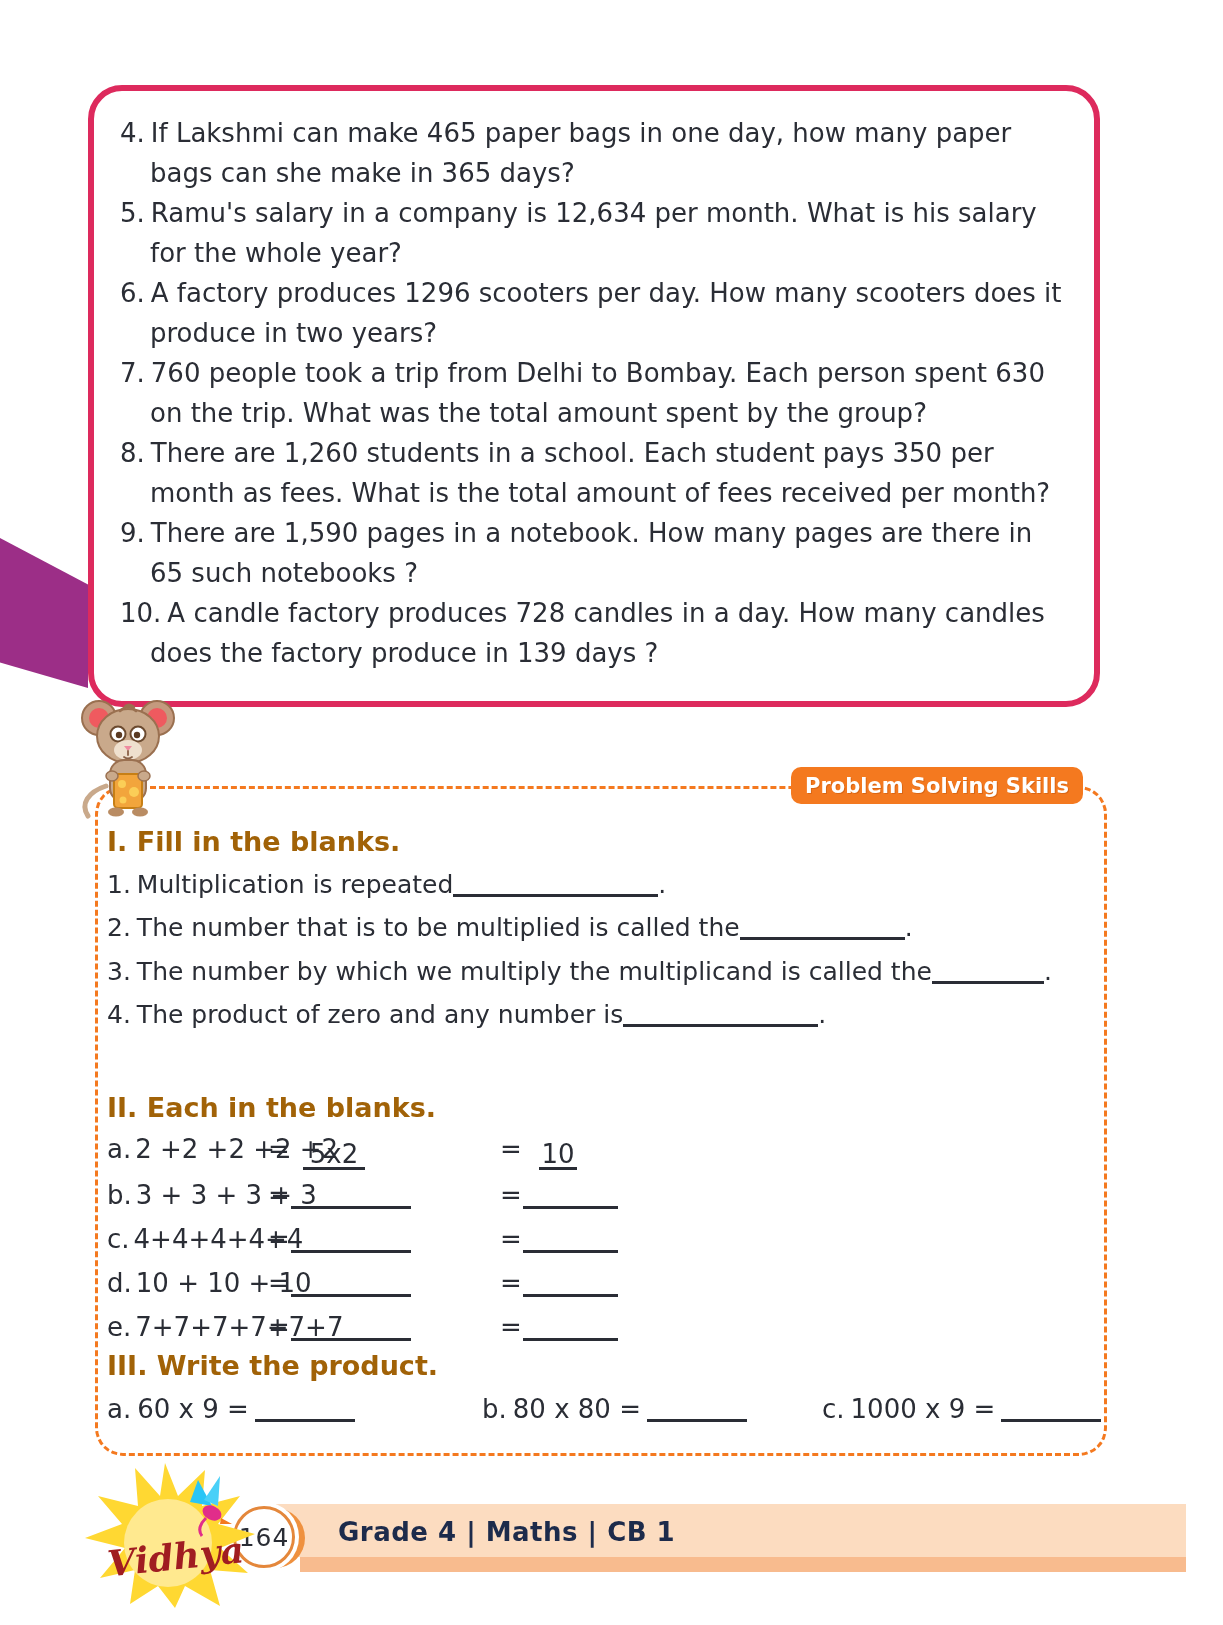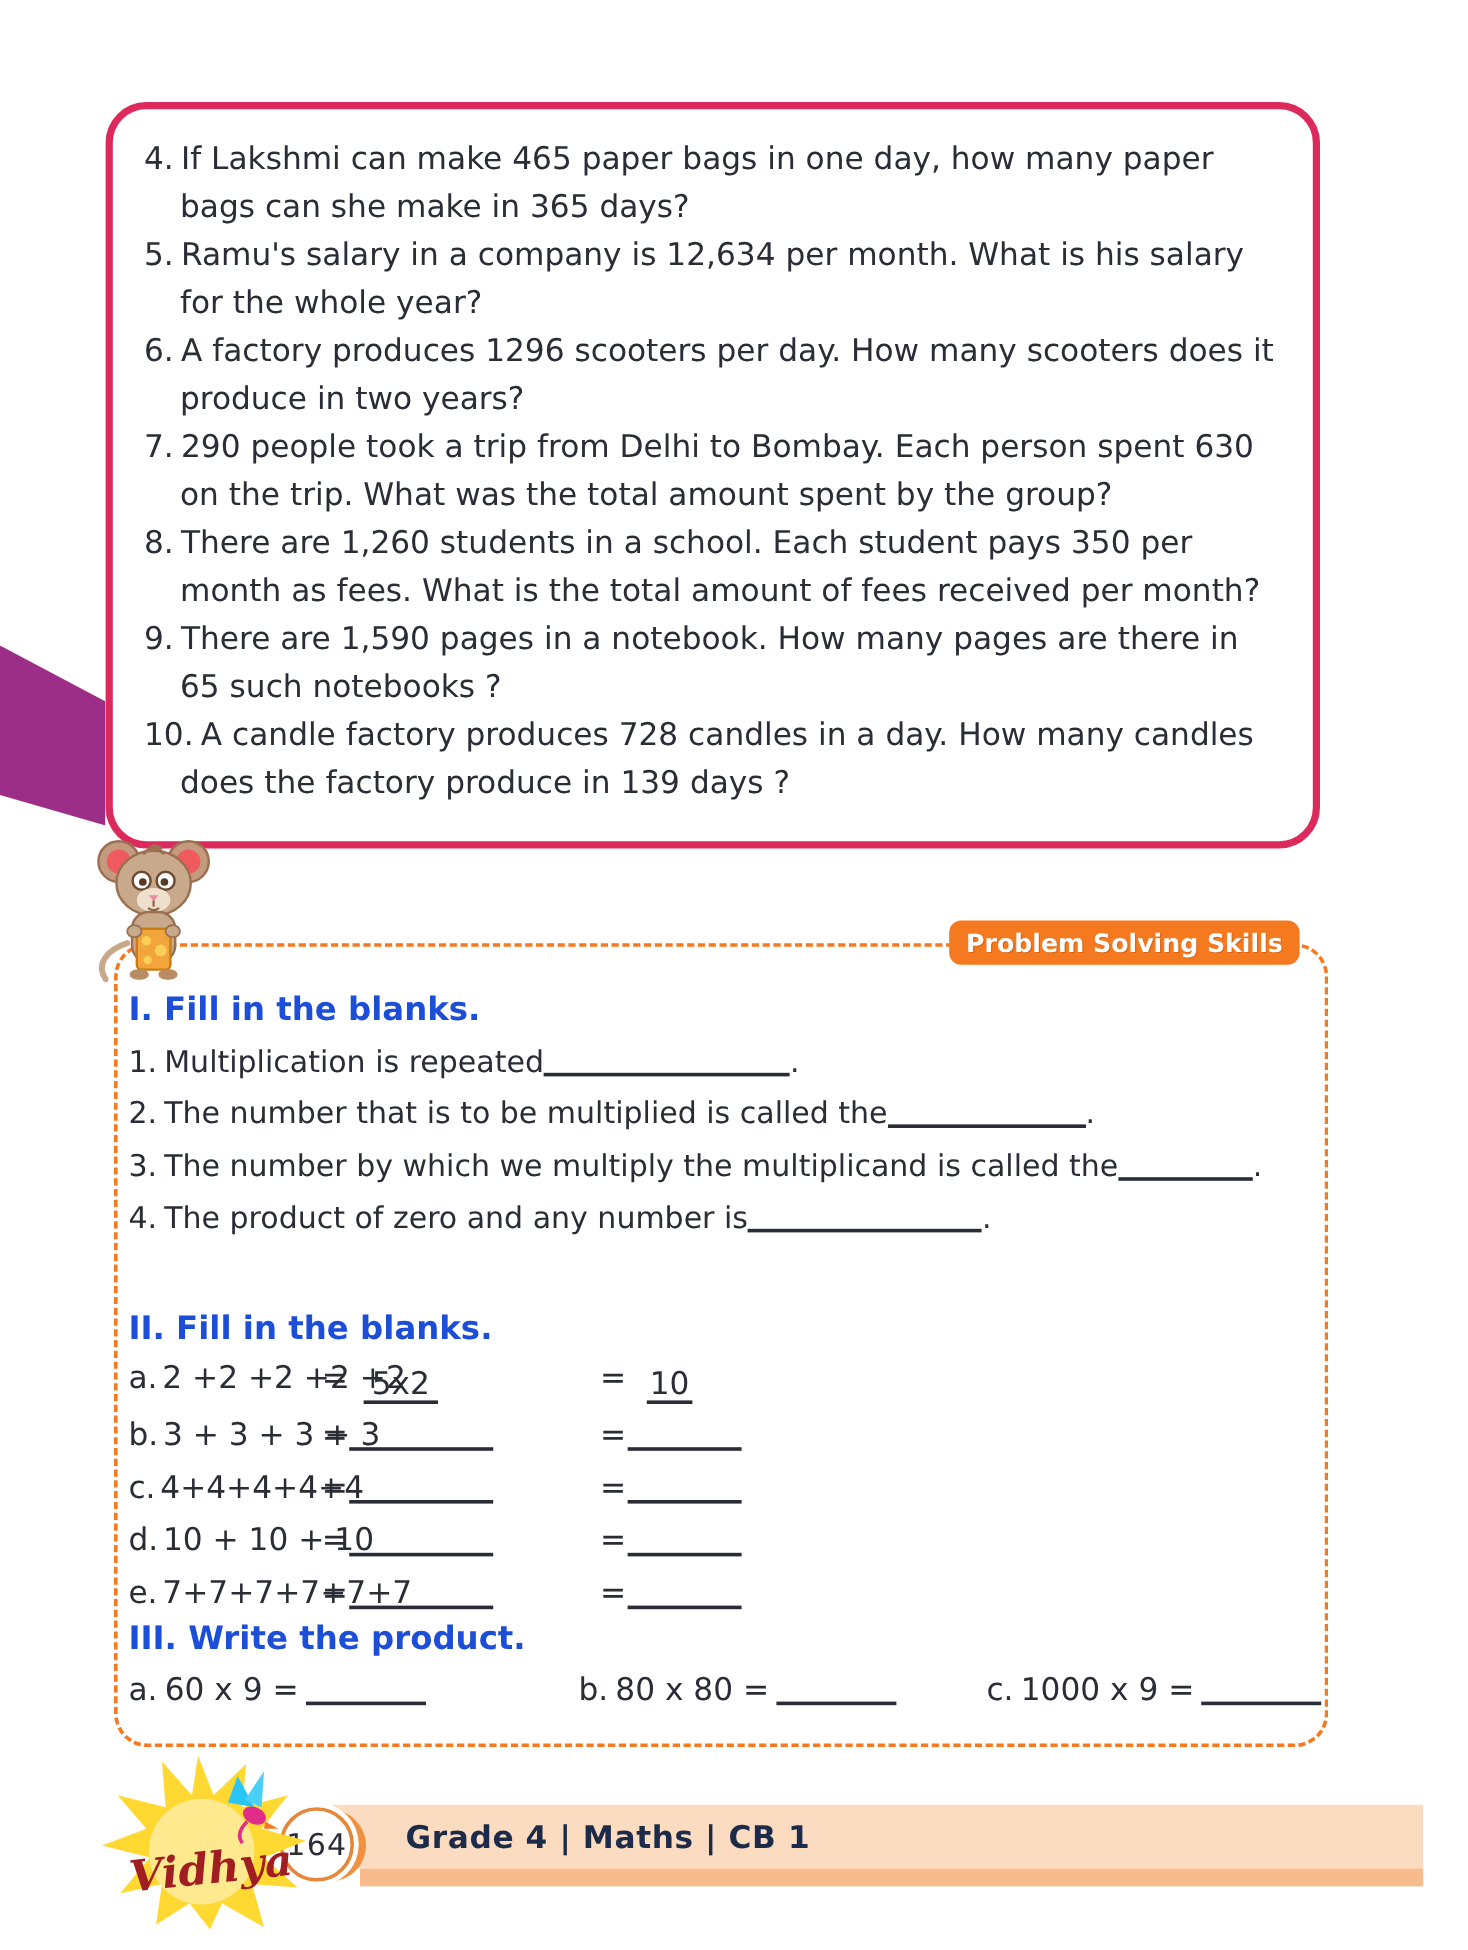--- a/index.html
+++ b/index.html
@@ -31,21 +31,21 @@
   }
   .banner span{color:#ffffff;font-size:31px;font-weight:bold;letter-spacing:1px;
     text-shadow:1px 2px 0 rgba(170,70,0,.35);}
   .badge{
     position:absolute;right:140px;top:767px;height:37px;background:#f4791f;
     border-radius:10px;display:flex;align-items:center;padding:0 14px;z-index:3;
   }
   .badge span{color:#ffffff;font-size:21px;font-weight:bold;text-shadow:1px 1px 0 rgba(170,70,0,.35);}
   .mascot{position:absolute;left:78px;top:694px;z-index:4;}
   
-  .sec-h{position:absolute;left:107px;color:#1d4ed8;font-size:27px;font-weight:bold;}
+  .sec-h{position:absolute;left:107px;color:#a16207;font-size:27px;font-weight:bold;}
   .fitem{position:absolute;left:107px;font-size:25px;white-space:nowrap;}
   .fitem .blank{display:inline-block;border-bottom:3px solid #2a2d35;height:24px;vertical-align:-4px;}
   .fitem .num{margin-right:6px;}
   
   .eqrow{position:absolute;left:107px;height:40px;font-size:26px;white-space:nowrap;}
   .eqrow .c1{display:inline-block;width:160px;}
   .eqrow .s{display:inline-block;width:24px;text-align:center;}
   .eqrow .a1{display:inline-block;width:208px;}
   .eqrow .a2{display:inline-block;width:120px;}
   .eqrow .ans{display:inline-block;border-bottom:3px solid #2a2d35;height:28px;vertical-align:-5px;
@@ -74,21 +74,21 @@
 <body>
 
 <div class="page">
 
   <div class="bookmark"></div>
 
   <div class="wp-box">
     <div class="q"><span class="qnum">4.</span><span>If Lakshmi can make 465 paper bags in one day, how many paper bags can she make in 365 days?</span></div>
     <div class="q"><span class="qnum">5.</span><span>Ramu's salary in a company is 12,634 per month. What is his salary for the whole year?</span></div>
     <div class="q"><span class="qnum">6.</span><span>A factory produces 1296 scooters per day. How many scooters does it produce in two years?</span></div>
-    <div class="q"><span class="qnum">7.</span><span>290 people took a trip from Delhi to Bombay. Each person spent 630 on the trip. What was the total amount spent by the group?</span></div>
+    <div class="q"><span class="qnum">7.</span><span>760 people took a trip from Delhi to Bombay. Each person spent 630 on the trip. What was the total amount spent by the group?</span></div>
     <div class="q"><span class="qnum">8.</span><span>There are 1,260 students in a school. Each student pays 350 per month as fees. What is the total amount of fees received per month?</span></div>
     <div class="q"><span class="qnum">9.</span><span>There are 1,590 pages in a notebook. How many pages are there in 65 such notebooks ?</span></div>
     <div class="q"><span class="qnum">10.</span><span>A candle factory produces 728 candles in a day. How many candles does the factory produce in 139 days ?</span></div>
   </div>
 
   <div class="dash-box"></div>
 
   <div class="badge">
     <span>Problem Solving Skills</span>
   </div>
@@ -119,21 +119,21 @@
     <ellipse cx="62" cy="118" rx="8" ry="4.5" fill="#b98c63"></ellipse>
   </svg>
 
   <div class="sec-h" style="top:826px;">I. Fill in the blanks.</div>
 
   <div class="fitem" style="top:870px;"><span class="num">1.</span><span>Multiplication is repeated</span><span class="blank" style="width:205px;"></span><span>.</span></div>
   <div class="fitem" style="top:913px;"><span class="num">2.</span><span>The number that is to be multiplied is called the</span><span class="blank" style="width:165px;"></span><span>.</span></div>
   <div class="fitem" style="top:957px;"><span class="num">3.</span><span>The number by which we multiply the multiplicand is called the</span><span class="blank" style="width:112px;"></span><span>.</span></div>
   <div class="fitem" style="top:1000px;"><span class="num">4.</span><span>The product of zero and any number is</span><span class="blank" style="width:195px;"></span><span>.</span></div>
 
-  <div class="sec-h" style="top:1092px;">II. Fill in the blanks.</div>
+  <div class="sec-h" style="top:1092px;">II. Each in the blanks.</div>
 
   <div class="eqrow" style="top:1134px;">
     <span class="c1"><span class="lab">a.</span><span>2 +2 +2 +2 +2</span></span><span class="s">=</span><span class="a1"><span class="ans" style="width:62px;margin-left:12px;">5x2</span></span><span class="s">=</span><span class="a2"><span class="ans" style="width:38px;margin-left:16px;">10</span></span>
   </div>
   <div class="eqrow" style="top:1178px;">
     <span class="c1"><span class="lab">b.</span><span>3 + 3 + 3 + 3</span></span><span class="s">=</span><span class="a1"><span class="ans" style="width:120px;"></span></span><span class="s">=</span><span class="a2"><span class="ans" style="width:95px;"></span></span>
   </div>
   <div class="eqrow" style="top:1222px;">
     <span class="c1"><span class="lab">c.</span><span>4+4+4+4+4</span></span><span class="s">=</span><span class="a1"><span class="ans" style="width:120px;"></span></span><span class="s">=</span><span class="a2"><span class="ans" style="width:95px;"></span></span>
   </div>

